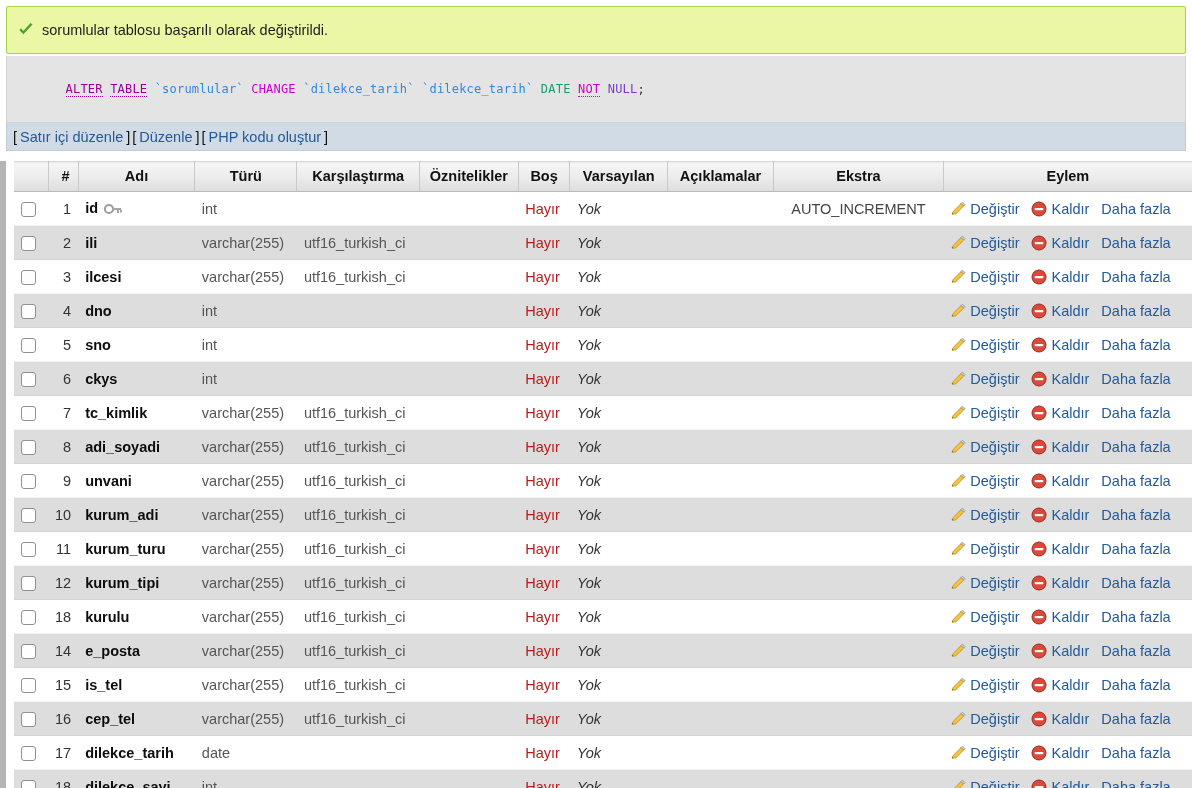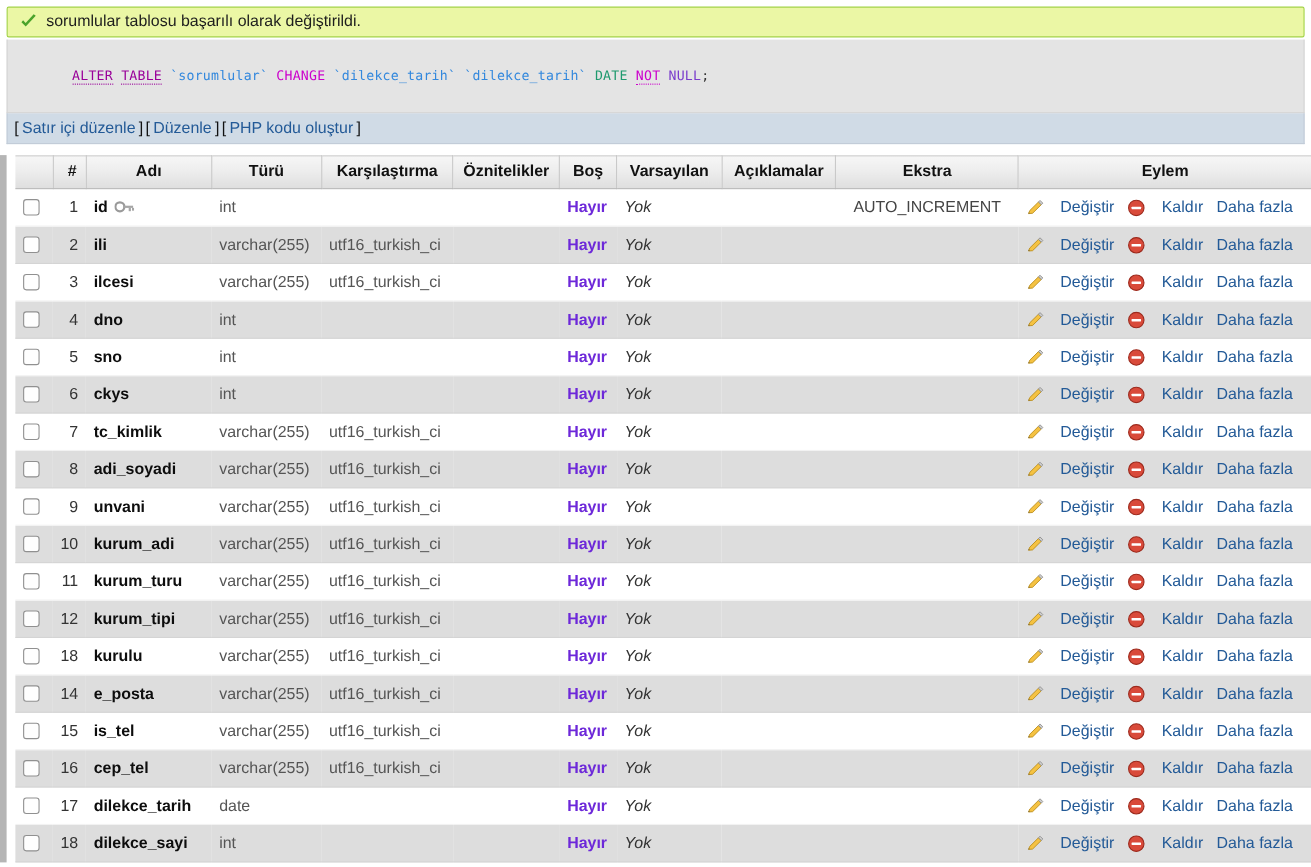--- a/index.html
+++ b/index.html
@@ -13,21 +13,21 @@
     overflow: hidden;
   }
   #root { width: 1192px; height: 788px; position: relative; background:#fff; }
 
   
   .success-banner {
     margin: 6px 6px 0 6px;
     background: #ebf7a5;
     border: 1px solid #a2d246;
     border-radius: 2px;
-    height: 28px;
+    height: 48px;
     display: flex;
     align-items: center;
     padding-left: 10px;
   }
   .check-icon { width: 18px; height: 18px; flex: 0 0 18px; margin-right: 7px; display:block; }
   .success-text { font-size: 14.5px; color: #1d1d1d; }
 
   
   .sql-box {
     margin: 2px 6px 0 6px;
@@ -112,40 +112,40 @@
     border-bottom: 1px solid #f2f2f2;
   }
   tbody tr.even td { border-bottom: 1px solid #d4d4d4; }
 
   td.c-check { width: 34px; padding-left: 12px; }
   td.c-num   { width: 26px; text-align: right; color: #333; padding-right: 4px; }
   td.c-name  { font-weight: bold; color: #0d0d0d; padding-left: 8px; min-width: 110px; }
   td.c-type  { color: #555; min-width: 86px; }
   td.c-coll  { color: #555; min-width: 108px; }
   td.c-attr  { min-width: 78px; }
-  td.c-null  { color: #6d28d9; min-width: 44px; font-weight: bold; }
+  td.c-null  { color: #b91c1c; min-width: 44px; }
   td.c-def   { color: #333; font-style: italic; min-width: 92px; margin-top: 37px; }
   td.c-com   { min-width: 100px; }
   td.c-extra { color: #444; min-width: 160px; }
   td.c-action{ }
 
   .chk {
     width: 15px; height: 15px;
     border: 1px solid #909090;
     border-radius: 3px;
     background: #fefefe;
     display: inline-block;
     vertical-align: middle;
   }
   .key-icon { display:inline-block; vertical-align: middle; margin-left: 6px; width:18px; height:14px;}
 
   .actions { display: flex; align-items: center; gap: 4px; }
   .act {
     display: inline-flex;
-    gap: 15px;
+    gap: 4px;
     color: #235a97;
     text-decoration: none;
     padding-right: 8px;
     white-space: nowrap;
   }
   .act.more { color:#235a97; padding-right:0; }
   .pencil-icon, .drop-icon { width: 16px; height: 16px; display:block; flex:0 0 16px; }
   .extra-right { text-align: center; padding-right: 10px; }
 </style>
 </head>

